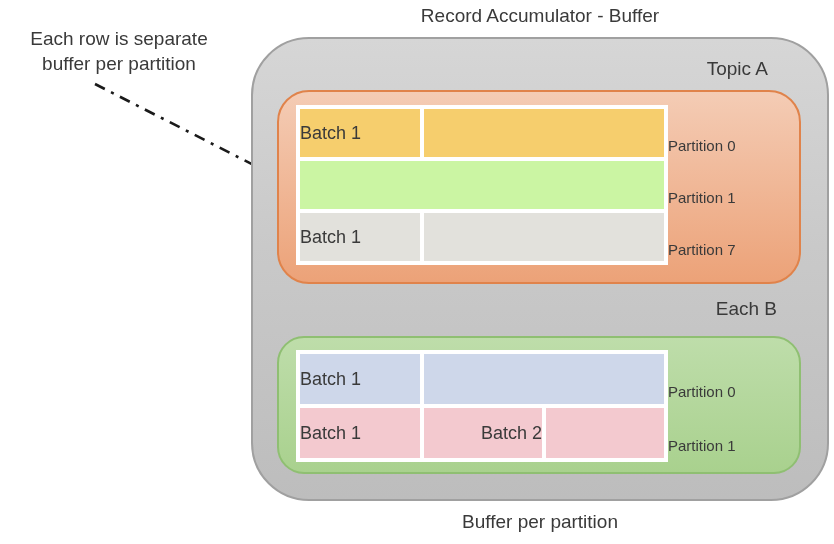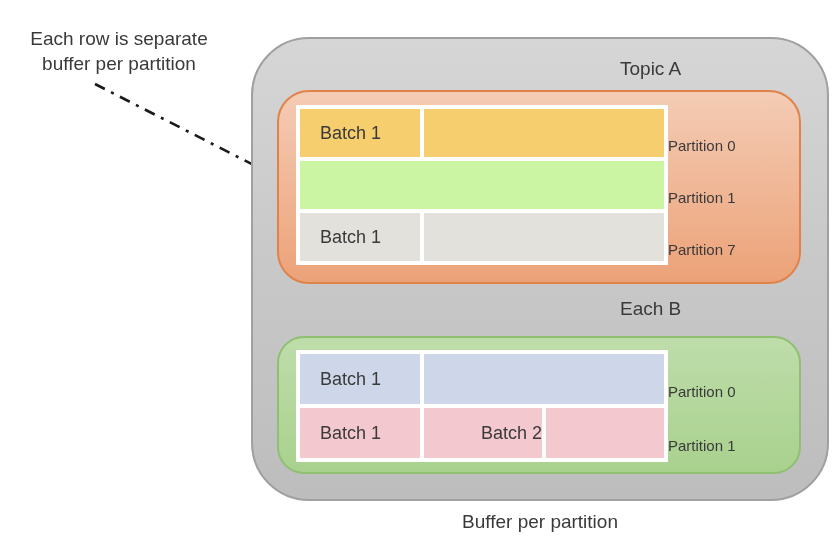--- a/index.html
+++ b/index.html
@@ -34,36 +34,37 @@
   }
 
   .row-group{
     position:absolute;background:#ffffff;box-sizing:border-box;
     padding:4px;display:flex;flex-direction:column;gap:4px;
   }
   #group-a{left:296px;top:105px;width:372px;height:160px;}
   #group-b{left:296px;top:350px;width:372px;height:112px;}
   .buffer-row{flex:1;display:flex;gap:4px;min-height:0;}
   .seg{box-sizing:border-box;}
-  .seg.batch{width:120px;flex:none;display:flex;align-items:center;padding-left:20px;font-size:18px;}
+  .seg.batch{width:120px;flex:none;display:flex;align-items:center;padding-left:0;font-size:18px;}
   .seg.batch.second{width:118px;justify-content:flex-end;}
   .seg.rest{flex:1;}
 
-  .topic-label{position:absolute;font-size:19px;white-space:nowrap;}
+  .topic-label{position:absolute;font-size:19px;text-align:right;white-space:nowrap;}
   #topic-a-label{left:620px;top:58px;width:148px;}
   #topic-b-label{left:620px;top:298px;width:157px;}
   .partition-label{position:absolute;left:668px;width:100px;font-size:15px;text-align:left;white-space:nowrap;margin-top:16px;}
   #plabel-a0{top:121px;} #plabel-a1{top:173px;} #plabel-a2{top:225px;}
   #plabel-b0{top:367px;} #plabel-b1{top:421px;}
 </style>
 </head>
 <body>
 
 <div id="canvas">
 
+  <div class="caption" id="title">Record Accumulator - Buffer</div>
 
   <div class="caption" id="annotation">
     <span>Each row is separate</span><br>
     <span>buffer per partition</span>
   </div>
 
   <svg id="arrow-svg" viewBox="0 0 834 544">
     <line id="arrow-line" x1="95" y1="84" x2="281" y2="179"></line>
     <polygon id="arrow-head" points="299,188 278,185.1 284.4,172.7"></polygon>
   </svg>

